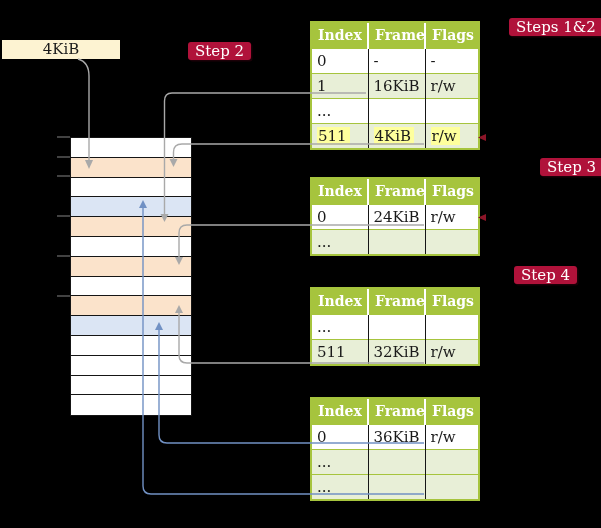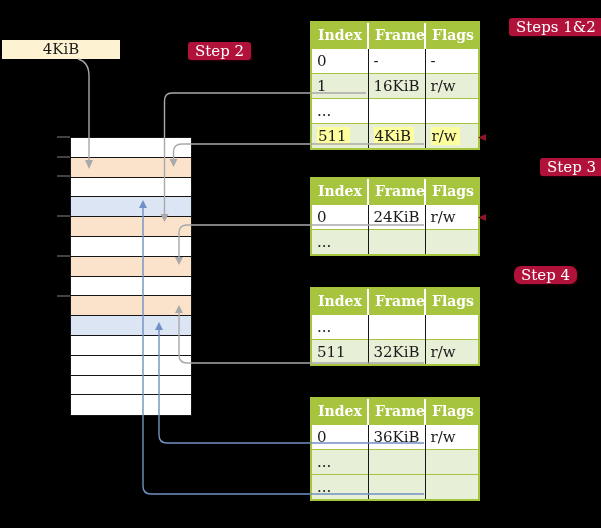--- a/index.html
+++ b/index.html
@@ -15,21 +15,21 @@
   .pagesize-box{position:absolute;left:2px;top:40px;width:118px;height:19px;
     background:var(--cream);color:#1a1a1a;font-size:15px;line-height:19px;text-align:center;}
 
   
   .badge{position:absolute;height:18px;line-height:18px;padding:0 7px;border-radius:3px;
     background:var(--badge-red);color:#fff;font-size:15px;white-space:nowrap;
     box-shadow:1.5px 1.5px 0 rgba(50,0,12,.55);}
   .b-step0{left:188px;top:42px;}
   .b-steps12{left:509px;top:18px;}
   .b-step3{left:540px;top:158px;}
-  .b-step4{left:514px;top:266px;border-radius:7px;}
+  .b-step4{left:514px;top:266px;}
 
   
   .memory{position:absolute;left:70px;top:137px;width:120px;border:1px solid #151515;background:#fff;}
   .mrow{height:19.8px;border-bottom:1px solid #151515;box-sizing:border-box;}
   .mrow:last-child{border-bottom:none;}
   .mrow.free{background:#ffffff;}
   .mrow.pagetable{background:var(--mem-orange);}
   .mrow.mapped{background:var(--mem-blue);}
 
   

